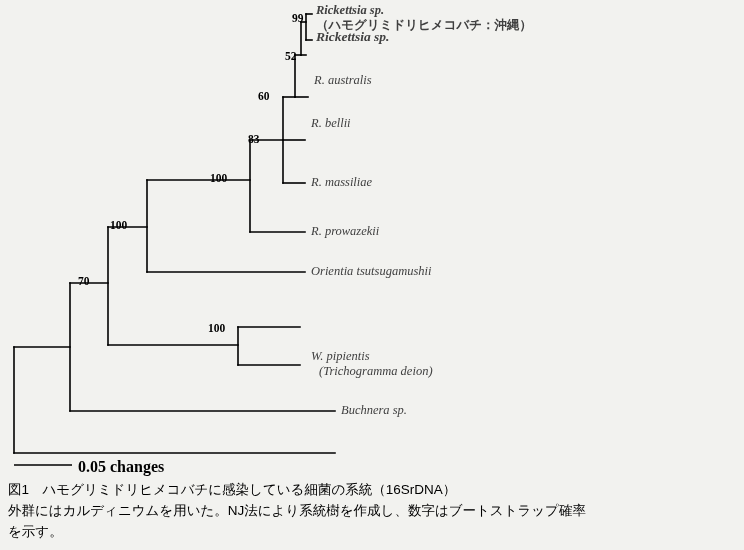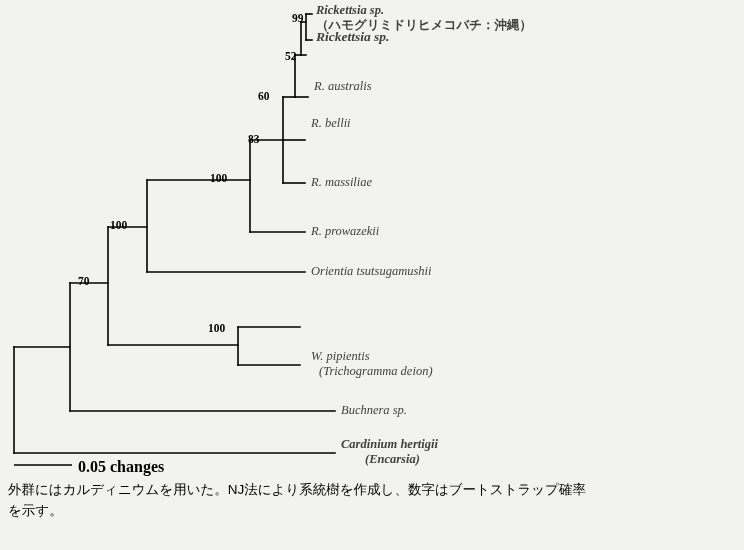--- a/index.html
+++ b/index.html
@@ -160,21 +160,21 @@
 
     <div class="taxon bold" style="left:316px; top:3px;">
       <span class="it">Rickettsia sp.</span>
       <span class="line2 jp rm">（ハモグリミドリヒメコバチ：沖縄）</span>
     </div>
 
     <div class="taxon bold big" style="left:316px; top:29px;">
       <span class="it">Rickettsia sp.</span>
     </div>
 
-    <div class="taxon" style="left:314px; top:79px;">
+    <div class="taxon" style="left:314px; top:73px;">
       <span class="it">R. australis</span>
     </div>
 
     <div class="taxon" style="left:311px; top:116px;">
       <span class="it">R. bellii</span>
     </div>
 
     <div class="taxon" style="left:311px; top:175px;">
       <span class="it">R. massiliae</span>
     </div>
@@ -190,26 +190,23 @@
 
     <div class="taxon" style="left:311px; top:349px;">
       <span class="it">W. pipientis</span>
       <span class="line2 it" style="padding-left:8px;">(Trichogramma deion)</span>
     </div>
 
     <div class="taxon" style="left:341px; top:403px;">
       <span class="it">Buchnera sp.</span>
     </div>
 
-    <div class="taxon bold" style="left:341px; top:437px;">
-      <span class="it">Cardinium hertigii</span>
-      <span class="line2 it" style="padding-left:24px;">(Encarsia)</span>
-    </div>
 
     <div class="scale-label" style="left:78px; top:458px;">0.05 changes</div>
   </div>
 
   <div class="caption">
+    <span class="ln">図1　ハモグリミドリヒメコバチに感染している細菌の系統（16SrDNA）</span>
     <span class="ln">外群にはカルディニウムを用いた。NJ法により系統樹を作成し、数字はブートストラップ確率</span>
     <span class="ln">を示す。</span>
   </div>
 
 </div>
 
 </body></html>

